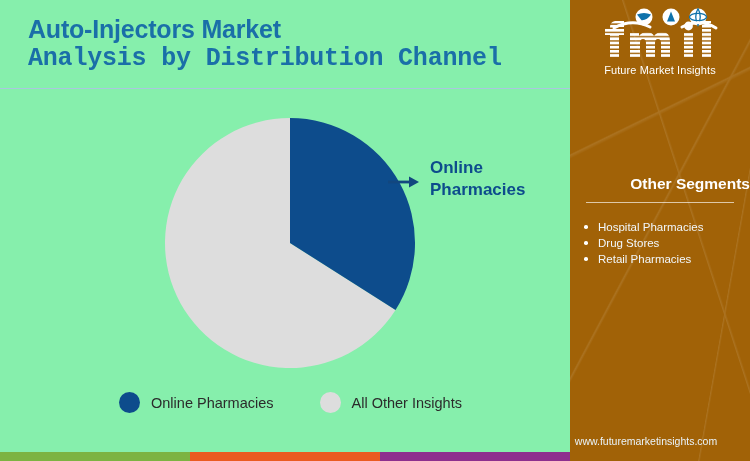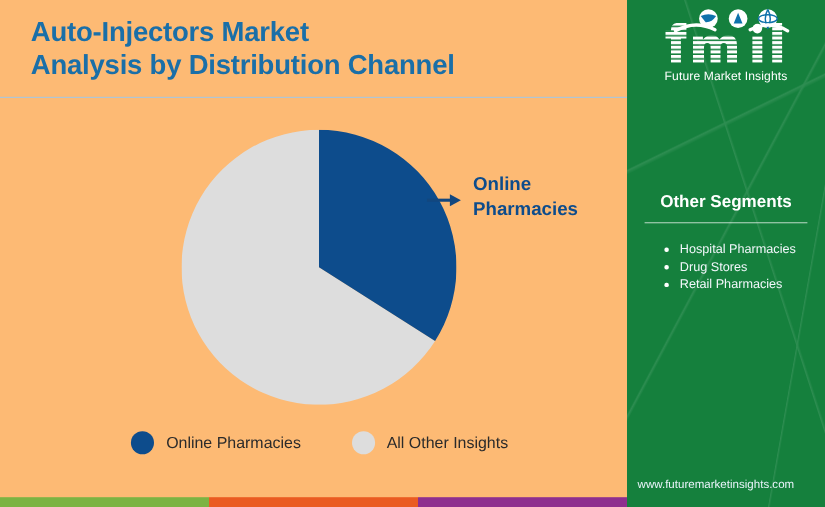--- a/index.html
+++ b/index.html
@@ -13,21 +13,21 @@
     position: relative;
     width: 750px; height: 461px;
     background: #ffffff;
   }
 
   
   #left-panel {
     position: absolute;
     left: 0; top: 0;
     width: 570px; height: 461px;
-    background: #fdba74;
+    background: #86efac;
   }
 
   #title-block {
     position: absolute;
     left: 28px; top: 14px;
     width: 520px;
   }
   .title-line {
     font-size: 25px;
     font-weight: bold;
@@ -159,33 +159,33 @@
     letter-spacing: .1px;
   }
 
   
   #segments-block {
     position: absolute;
     left: 0; top: 175px;
     width: 180px;
   }
   #segments-title {
-    text-align: center;
+    text-align: right;
     font-size: 15.5px;
     font-weight: bold;
     color: #ffffff;
   }
   #segments-rule {
     margin: 9px auto 0 auto;
     width: 148px; height: 1px;
     background: rgba(255,255,255,.65);
   }
   #segments-list {
     margin: 16px 0 0 0;
-    padding-left: 32px;
+    padding-left: 12px;
     list-style: none;
   }
   #segments-list li {
     position: relative;
     font-size: 11.5px;
     color: #f2f7fb;
     line-height: 16px;
     padding-left: 16px;
   }
   #segments-list li::before {
@@ -194,35 +194,35 @@
     left: 2px; top: 6px;
     width: 3.5px; height: 3.5px;
     border-radius: 50%;
     background: #ffffff;
   }
 
   #site-url {
     position: absolute;
     left: 0; bottom: 14px;
     width: 152px;
-    text-align: right;
+    text-align: center;
     font-size: 10.5px;
     color: #e9f3fa;
   }
 </style>
 </head>
 <body>
 
 <div id="page">
 
   <div id="left-panel">
 
     <div id="title-block">
       <div class="title-line" style="color: rgb(26, 111, 168);">Auto-Injectors Market</div>
-      <div class="title-line" style="color: rgb(26, 111, 168);">Analysis by Distribution Channel</div>
+      <div class="title-line" style="color: rgb(26, 111, 168); font-family: Liberation Mono, monospace;">Analysis by Distribution Channel</div>
     </div>
 
     <div id="title-rule" style="background: rgb(169, 199, 222);"></div>
 
     <div id="chart-area">
 
       <div id="pie-wrap">
         <svg id="pie-svg" viewBox="0 0 250 250" xmlns="http://www.w3.org/2000/svg">
 
           <path id="slice-other" fill="#dddddd" d="M125 125 L230.54 191.98 A125 125 0 1 1 125.00 0.00 Z" transform=""></path>
@@ -254,21 +254,21 @@
       </div>
     </div>
 
     <div id="color-bar">
       <div class="color-seg" style="background:#7cb342"></div>
       <div class="color-seg" style="background:#ea5b21"></div>
       <div class="color-seg" style="background:#8e2f8e"></div>
     </div>
   </div>
 
-  <div id="right-panel" style="background: #15803d;">
+  <div id="right-panel" style="background: #a16207;">
     <div id="right-panel-texture"></div>
 
     <div id="logo">
       <svg id="logo-mark" width="128" height="54" viewBox="0 0 128 54" xmlns="http://www.w3.org/2000/svg">
         <defs>
           <pattern id="stripes" width="4" height="4.2" patternUnits="userSpaceOnUse">
             <rect width="4" height="2.8" fill="#ffffff"></rect>
           </pattern>
           <mask id="fmi-mask">
             <rect x="0" y="0" width="128" height="54" fill="url(#stripes)"></rect>

